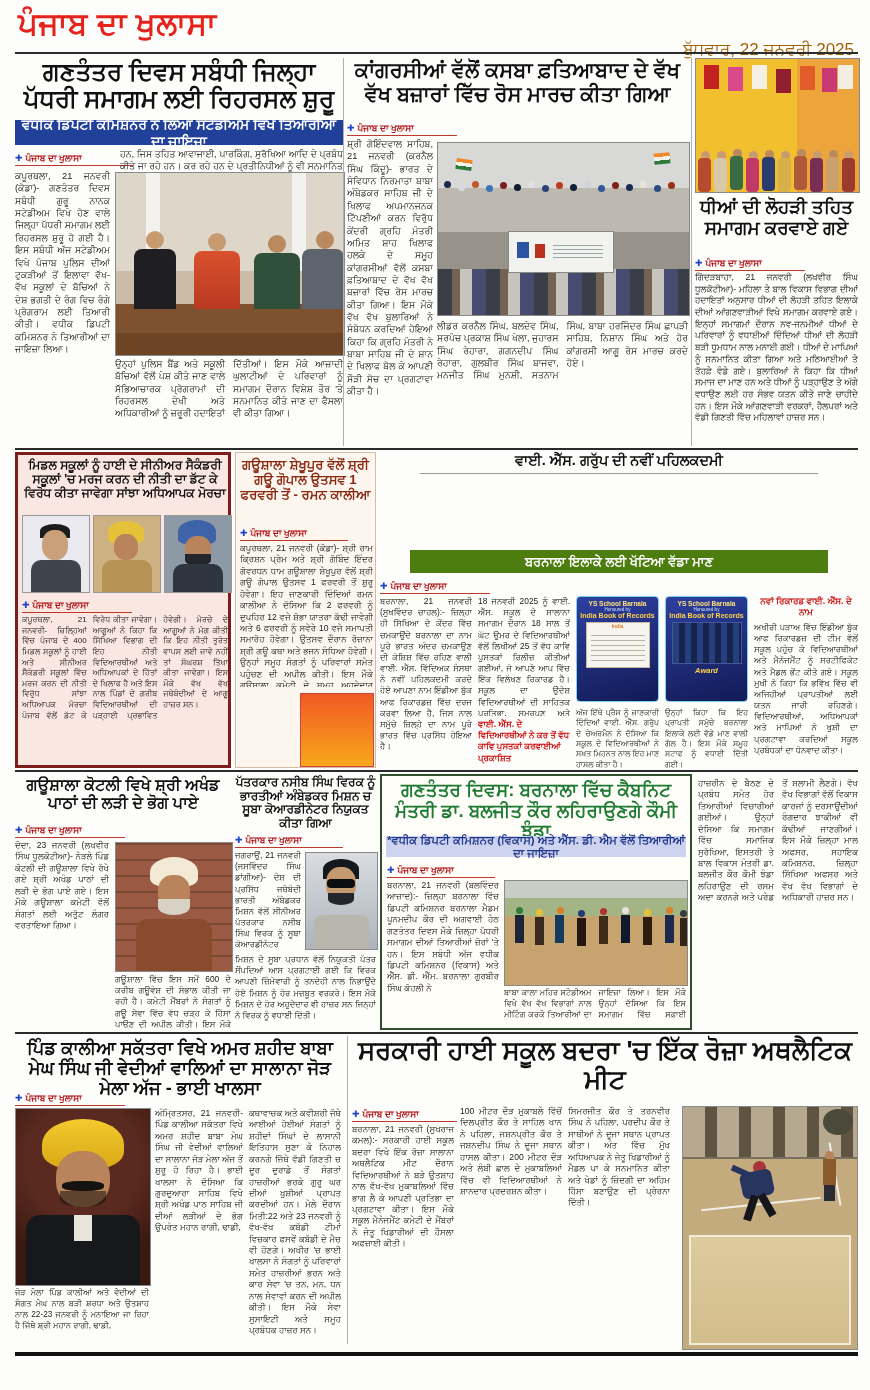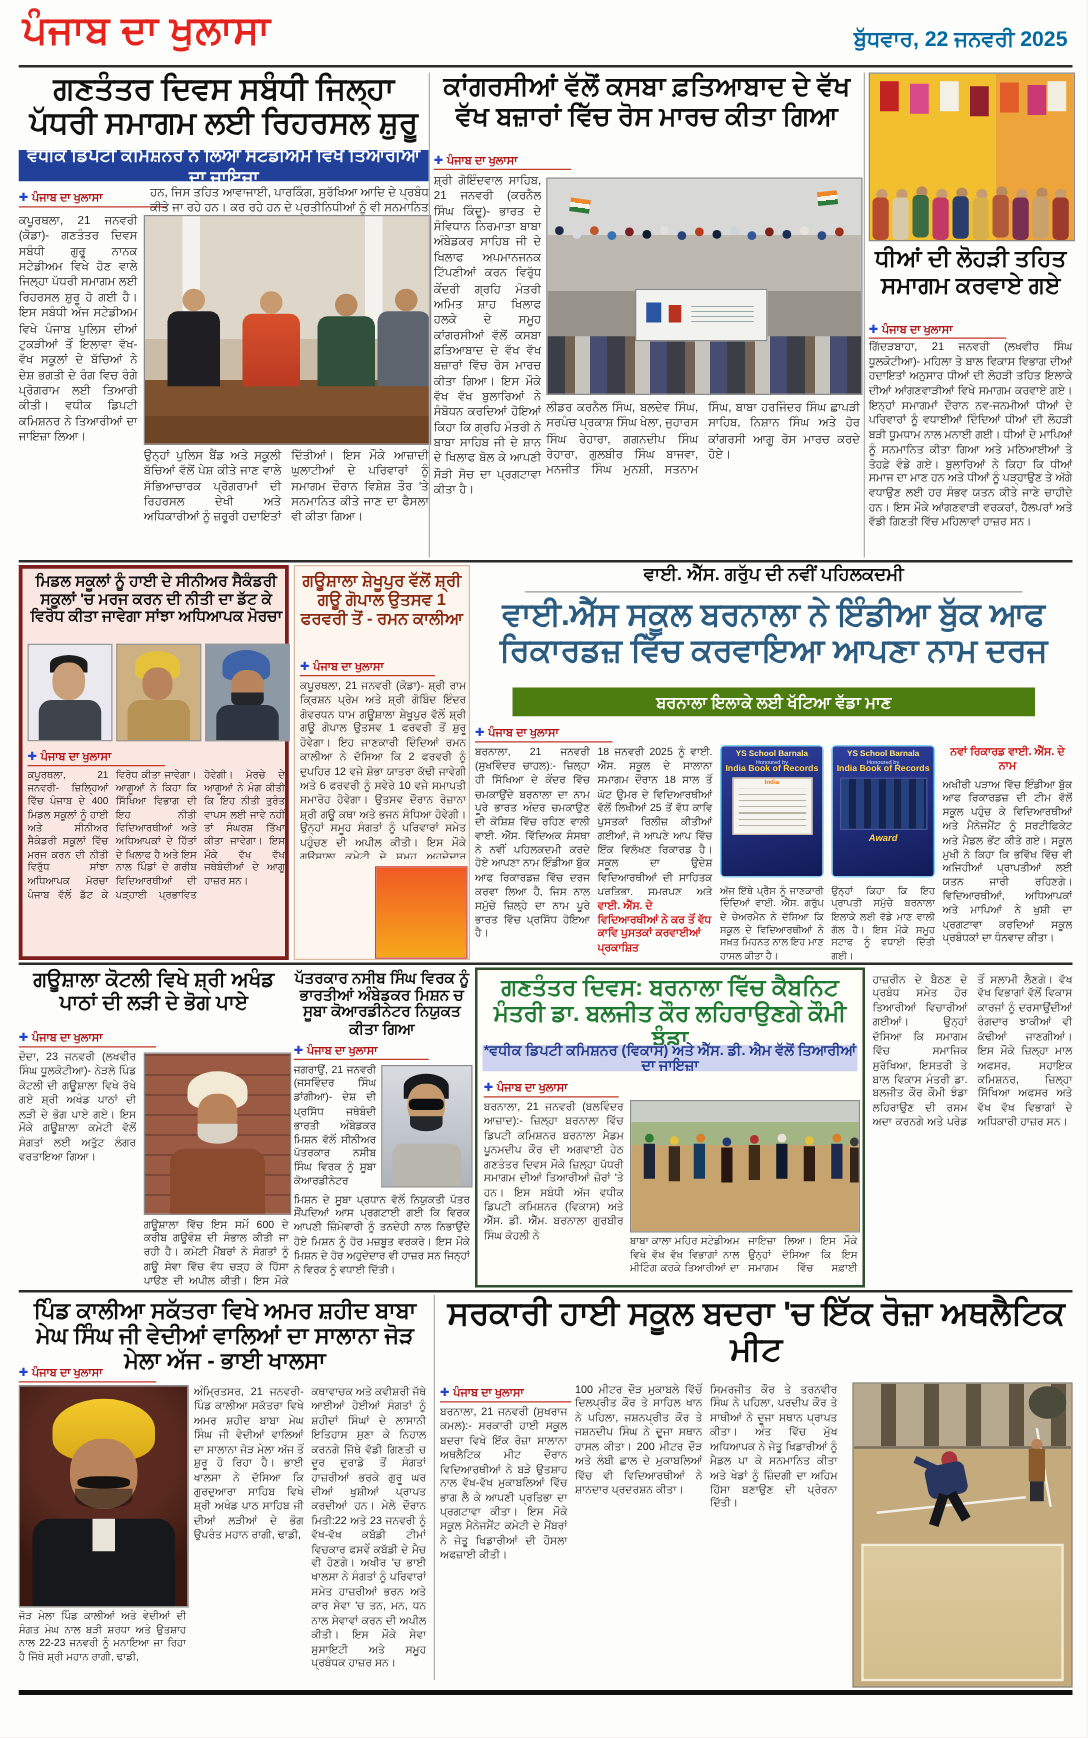--- a/index.html
+++ b/index.html
@@ -27,21 +27,21 @@
   .cert .in{font-size:5px;color:#e57b1f;font-weight:bold;}
   .grp{width:68px;height:40px;margin:3px auto 0;background:repeating-linear-gradient(90deg,#26407e 0 6px,#17234f 6px 12px);border:1px solid #45589e;}
   .award{font-size:7.5px;font-style:italic;font-weight:bold;color:#ffd24a;margin-top:2px;}
 </style>
 </head>
 <body>
 
 <div id="page">
 
   <div class="abs" style="left:18px;top:6px;font-size:31px;font-weight:bold;color:#e5231c;letter-spacing:.5px;">ਪੰਜਾਬ ਦਾ ਖੁਲਾਸਾ</div>
-  <div class="abs" style="right:16px;top:22px;font-size:17px;font-weight:bold;color:#0369a1;">ਬੁੱਧਵਾਰ, 22 ਜਨਵਰੀ 2025</div>
+  <div class="abs" style="right:16px;top:40px;font-size:17px;font-weight:normal;color:#a16207;">ਬੁੱਧਵਾਰ, 22 ਜਨਵਰੀ 2025</div>
   <div class="hline" style="left:15px;top:52px;width:843px;height:2px;"></div>
 
   <div class="abs" style="left:15px;top:58px;width:328px;height:388px;">
     <div class="abs bar" style="left:0;top:62px;width:328px;height:25px;font-size:14px;background:#20409a;">ਵਧੀਕ ਡਿਪਟੀ ਕਮਿਸ਼ਨਰ ਨੇ ਲਿਆ ਸਟੇਡੀਅਮ ਵਿਖੇ ਤਿਆਰੀਆਂ ਦਾ ਜਾਇਜ਼ਾ</div>
     <div class="abs hl" style="left:0;top:0;width:328px;height:60px;font-size:24.5px;">ਗਣਤੰਤਰ ਦਿਵਸ ਸਬੰਧੀ ਜਿਲ੍ਹਾ ਪੱਧਰੀ ਸਮਾਗਮ ਲਈ ਰਿਹਰਸਲ ਸ਼ੁਰੂ</div>
     <div class="abs byl" style="left:0;top:92px;width:118px;">
       <span class="p">✚</span>
       <span class="t">ਪੰਜਾਬ ਦਾ ਖੁਲਾਸਾ</span>
     </div>
     <div class="abs body" style="left:105px;top:90px;width:223px;height:24px;">ਹਨ, ਜਿਸ ਤਹਿਤ ਆਵਾਜਾਈ, ਪਾਰਕਿੰਗ, ਸੁਰੱਖਿਆ ਆਦਿ ਦੇ ਪ੍ਰਬੰਧ ਕੀਤੇ ਜਾ ਰਹੇ ਹਨ। ਕਰ ਰਹੇ ਹਨ ਦੇ ਪ੍ਰਤੀਨਿਧੀਆਂ ਨੂੰ ਵੀ ਸਨਮਾਨਿਤ ਕੀਤਾ ਜਾਵੇਗਾ</div>
@@ -131,21 +131,20 @@
       <span class="p">✚</span>
       <span class="t">ਪੰਜਾਬ ਦਾ ਖੁਲਾਸਾ</span>
     </div>
     <div class="abs body" style="left:4px;top:90px;width:133px;height:144px;font-size:8.6px;">ਕਪੂਰਥਲਾ, 21 ਜਨਵਰੀ (ਕੋਡਾ)- ਸ਼੍ਰੀ ਰਾਮ ਕ੍ਰਿਸ਼ਨ ਪ੍ਰੇਮ ਅਤੇ ਸ਼੍ਰੀ ਗੋਬਿੰਦ ਇੰਦਰ ਗੋਵਰਧਨ ਧਾਮ ਗਊਸ਼ਾਲਾ ਸ਼ੇਖੂਪੁਰ ਵੱਲੋਂ ਸ਼੍ਰੀ ਗਊ ਗੋਪਾਲ ਉਤਸਵ 1 ਫਰਵਰੀ ਤੋਂ ਸ਼ੁਰੂ ਹੋਵੇਗਾ। ਇਹ ਜਾਣਕਾਰੀ ਦਿੰਦਿਆਂ ਰਮਨ ਕਾਲੀਆ ਨੇ ਦੱਸਿਆ ਕਿ 2 ਫਰਵਰੀ ਨੂੰ ਦੁਪਹਿਰ 12 ਵਜੇ ਸ਼ੋਭਾ ਯਾਤਰਾ ਕੱਢੀ ਜਾਵੇਗੀ ਅਤੇ 6 ਫਰਵਰੀ ਨੂੰ ਸਵੇਰੇ 10 ਵਜੇ ਸਮਾਪਤੀ ਸਮਾਰੋਹ ਹੋਵੇਗਾ। ਉਤਸਵ ਦੌਰਾਨ ਰੋਜ਼ਾਨਾ ਸ਼੍ਰੀ ਗਊ ਕਥਾ ਅਤੇ ਭਜਨ ਸੰਧਿਆ ਹੋਵੇਗੀ। ਉਨ੍ਹਾਂ ਸਮੂਹ ਸੰਗਤਾਂ ਨੂੰ ਪਰਿਵਾਰਾਂ ਸਮੇਤ ਪਹੁੰਚਣ ਦੀ ਅਪੀਲ ਕੀਤੀ। ਇਸ ਮੌਕੇ ਗਊਸ਼ਾਲਾ ਕਮੇਟੀ ਦੇ ਸਮੂਹ ਅਹੁਦੇਦਾਰ ਹਾਜ਼ਰ ਸਨ।</div>
     <div class="abs" style="left:64px;top:240px;width:72px;height:72px;background:linear-gradient(#f05a24,#f7a81b);border:1px solid #c44;"></div>
   </div>
 
   <div class="abs" style="left:380px;top:452px;width:478px;height:316px;">
     <div class="abs hl" style="left:0;top:0;width:478px;height:20px;font-size:14.5px;">ਵਾਈ. ਐੱਸ. ਗਰੁੱਪ ਦੀ ਨਵੀਂ ਪਹਿਲਕਦਮੀ</div>
     <div class="abs" style="left:40px;top:21px;width:398px;height:1px;background:#999;"></div>
-    <div class="abs hl" style="left:0;top:26px;width:478px;height:70px;font-size:25.5px;color:#2a5b80;">ਵਾਈ.ਐੱਸ ਸਕੂਲ ਬਰਨਾਲਾ ਨੇ ਇੰਡੀਆ ਬੁੱਕ ਆਫ ਰਿਕਾਰਡਜ਼ ਵਿੱਚ ਕਰਵਾਇਆ ਆਪਣਾ ਨਾਮ ਦਰਜ</div>
     <div class="abs bar" style="left:30px;top:98px;width:418px;height:23px;font-size:13px;background:#4d7c0f;">ਬਰਨਾਲਾ ਇਲਾਕੇ ਲਈ ਖੱਟਿਆ ਵੱਡਾ ਮਾਣ</div>
     <div class="abs byl" style="left:0;top:126px;width:110px;">
       <span class="p">✚</span>
       <span class="t">ਪੰਜਾਬ ਦਾ ਖੁਲਾਸਾ</span>
     </div>
     <div class="abs body" style="left:0;top:144px;width:92px;height:172px;font-size:8.4px;">ਬਰਨਾਲਾ, 21 ਜਨਵਰੀ (ਸੁਖਵਿੰਦਰ ਚਾਹਲ):- ਜ਼ਿਲ੍ਹਾ ਹੀ ਸਿੱਖਿਆ ਦੇ ਕੇਂਦਰ ਵਿੱਚ ਚਮਕਾਉਂਦੇ ਬਰਨਾਲਾ ਦਾ ਨਾਮ ਪੂਰੇ ਭਾਰਤ ਅੰਦਰ ਚਮਕਾਉਣ ਦੀ ਕੋਸ਼ਿਸ਼ ਵਿੱਚ ਰਹਿਣ ਵਾਲੀ ਵਾਈ. ਐੱਸ. ਵਿੱਦਿਅਕ ਸੰਸਥਾ ਨੇ ਨਵੀਂ ਪਹਿਲਕਦਮੀ ਕਰਦੇ ਹੋਏ ਆਪਣਾ ਨਾਮ ਇੰਡੀਆ ਬੁੱਕ ਆਫ ਰਿਕਾਰਡਜ਼ ਵਿੱਚ ਦਰਜ ਕਰਵਾ ਲਿਆ ਹੈ, ਜਿਸ ਨਾਲ ਸਮੁੱਚੇ ਜ਼ਿਲ੍ਹੇ ਦਾ ਨਾਮ ਪੂਰੇ ਭਾਰਤ ਵਿੱਚ ਪ੍ਰਸਿੱਧ ਹੋਇਆ ਹੈ।</div>
     <div class="abs" style="left:98px;top:144px;width:92px;height:172px;overflow:hidden;">
       <div class="body" style="font-size:8.4px;height:120px;">18 ਜਨਵਰੀ 2025 ਨੂੰ ਵਾਈ. ਐੱਸ. ਸਕੂਲ ਦੇ ਸਾਲਾਨਾ ਸਮਾਗਮ ਦੌਰਾਨ 18 ਸਾਲ ਤੋਂ ਘੱਟ ਉਮਰ ਦੇ ਵਿਦਿਆਰਥੀਆਂ ਵੱਲੋਂ ਲਿਖੀਆਂ 25 ਤੋਂ ਵੱਧ ਕਾਵਿ ਪੁਸਤਕਾਂ ਰਿਲੀਜ਼ ਕੀਤੀਆਂ ਗਈਆਂ, ਜੋ ਆਪਣੇ ਆਪ ਵਿੱਚ ਇੱਕ ਵਿਲੱਖਣ ਰਿਕਾਰਡ ਹੈ। ਸਕੂਲ ਦਾ ਉਦੇਸ਼ ਵਿਦਿਆਰਥੀਆਂ ਦੀ ਸਾਹਿਤਕ ਪ੍ਰਤਿਭਾ, ਸਮਰਪਣ ਅਤੇ ਸਿਰਜਣਾਤਮਕ ਪ੍ਰਤਿਭਾ ਨੂੰ ਮਾਨਤਾ ਦੇਣਾ ਹੈ।</div>
       <div class="red" style="font-size:8.6px;line-height:1.3;margin-top:3px;">ਵਾਈ. ਐੱਸ. ਦੇ ਵਿਦਿਆਰਥੀਆਂ ਨੇ ਕਰ ਤੋਂ ਵੱਧ ਕਾਵਿ ਪੁਸਤਕਾਂ ਕਰਵਾਈਆਂ ਪ੍ਰਕਾਸ਼ਿਤ</div>
     </div>

